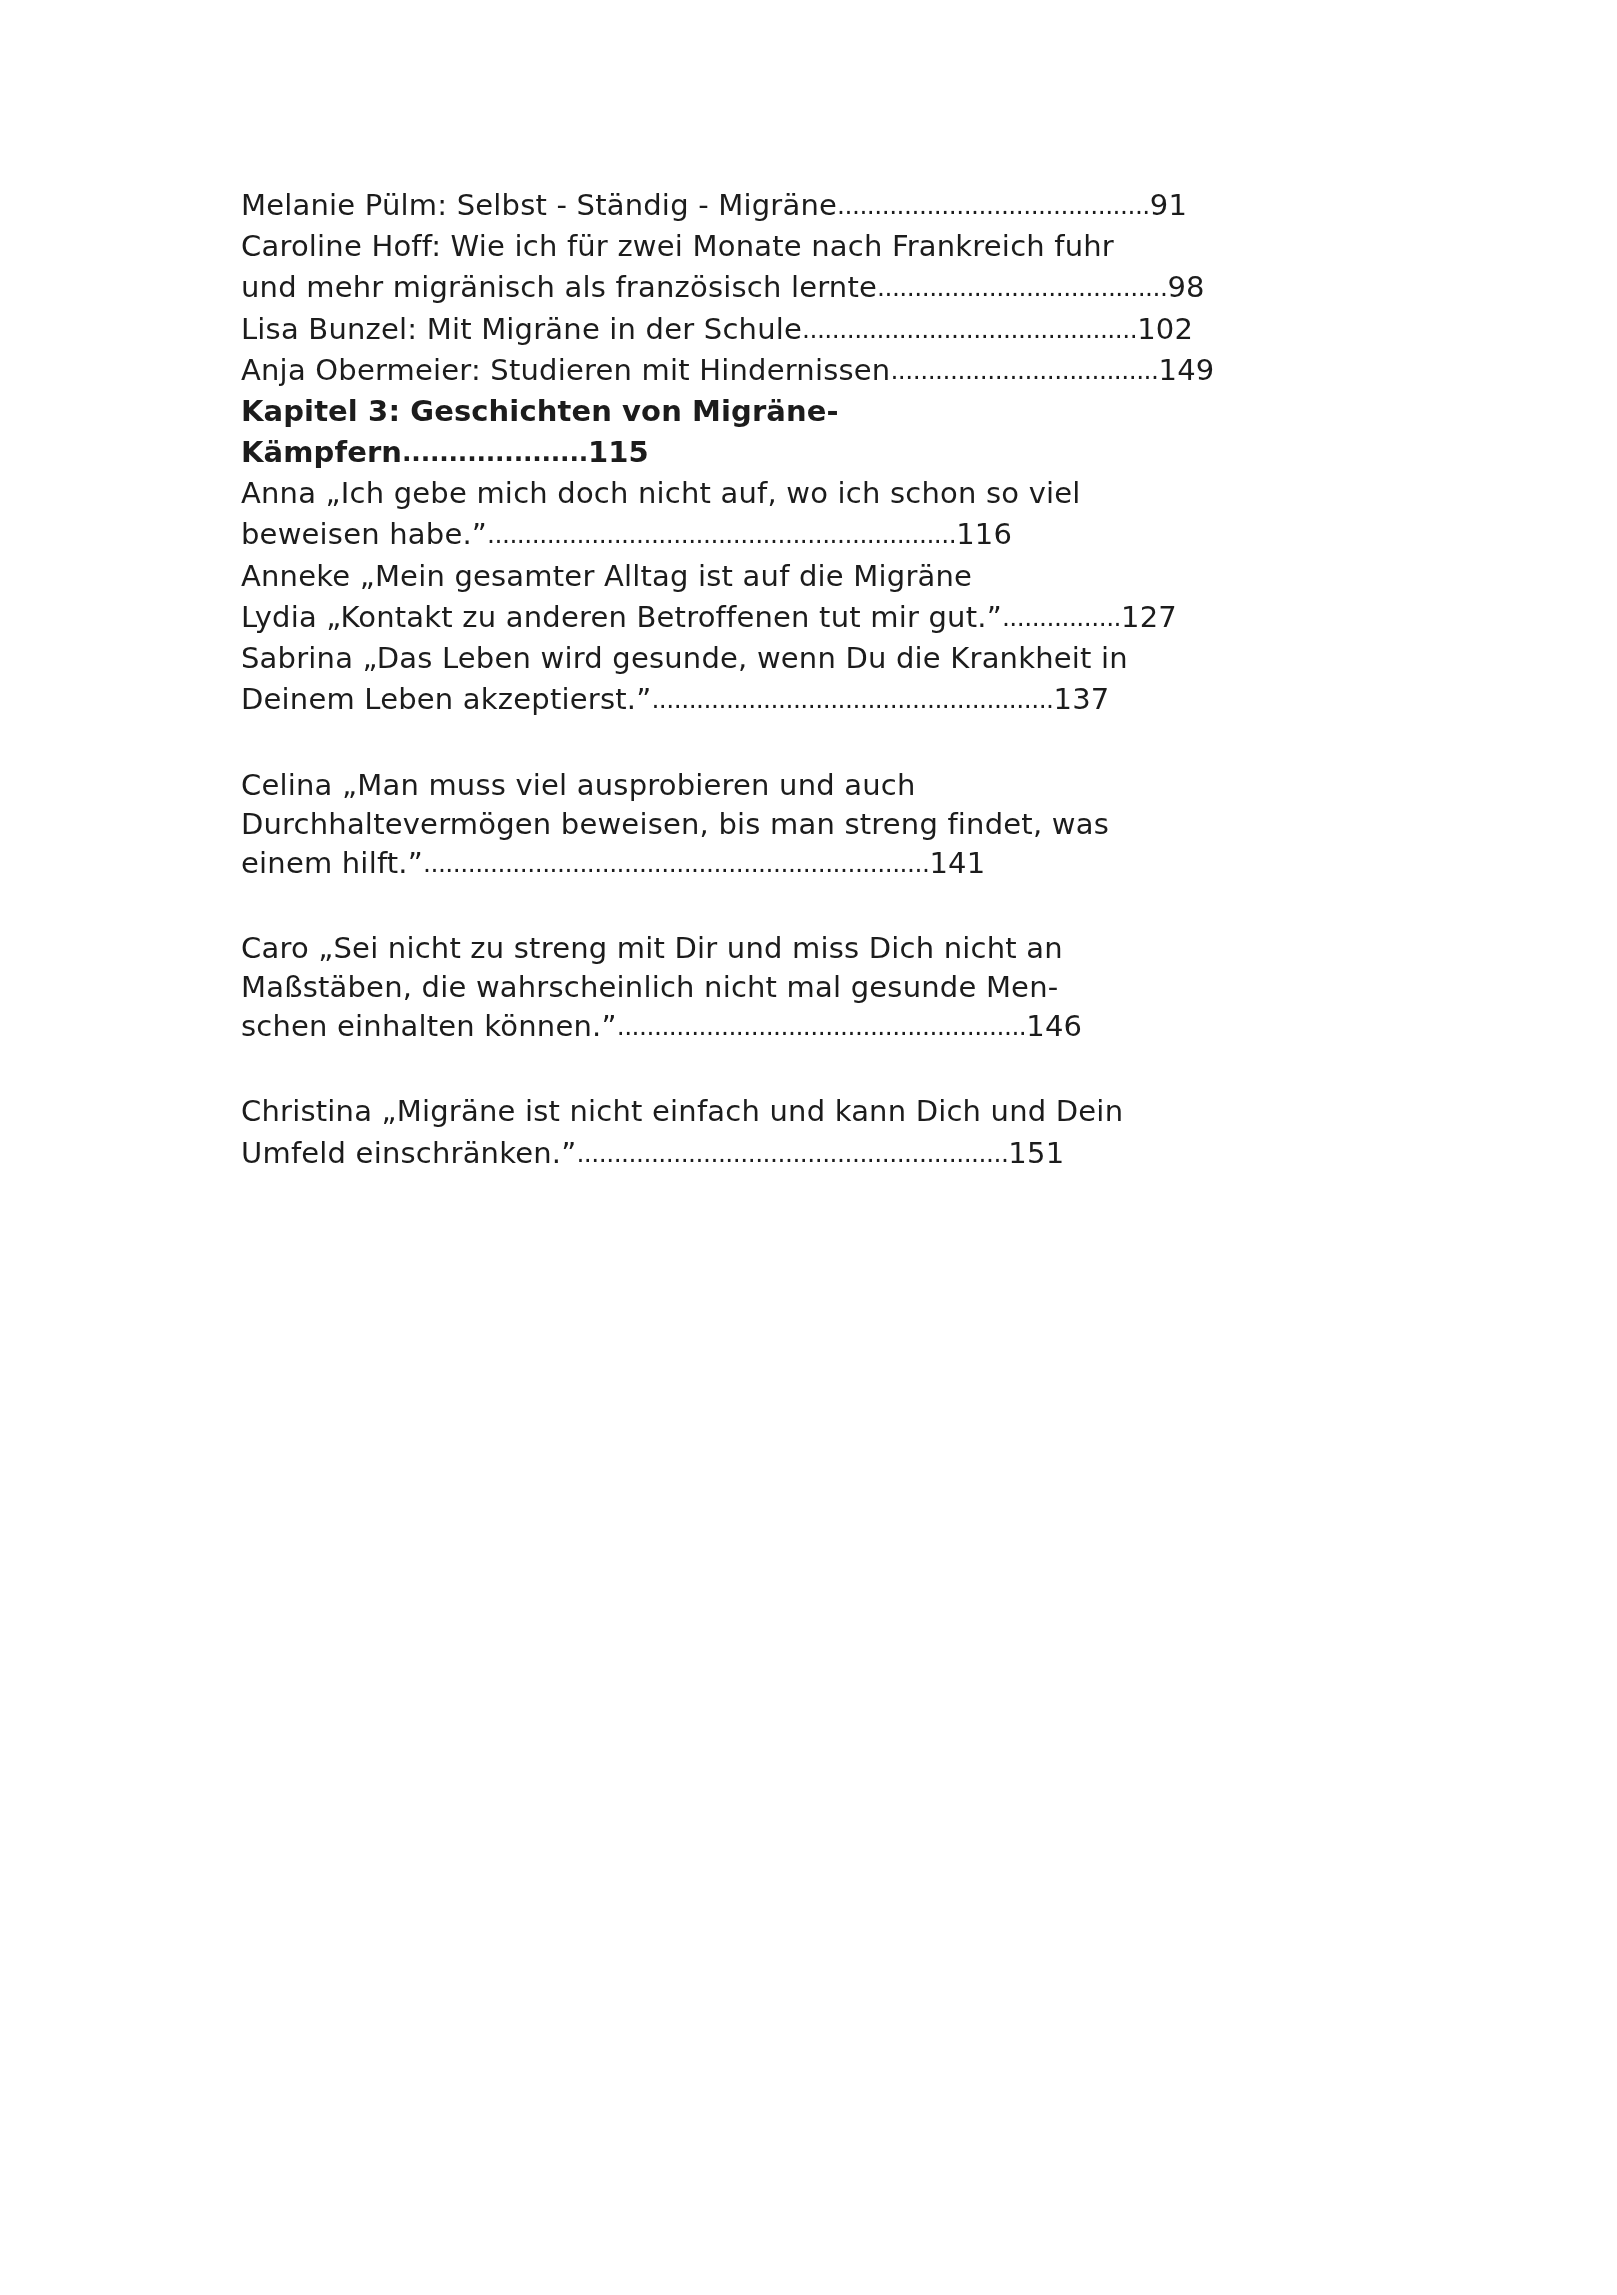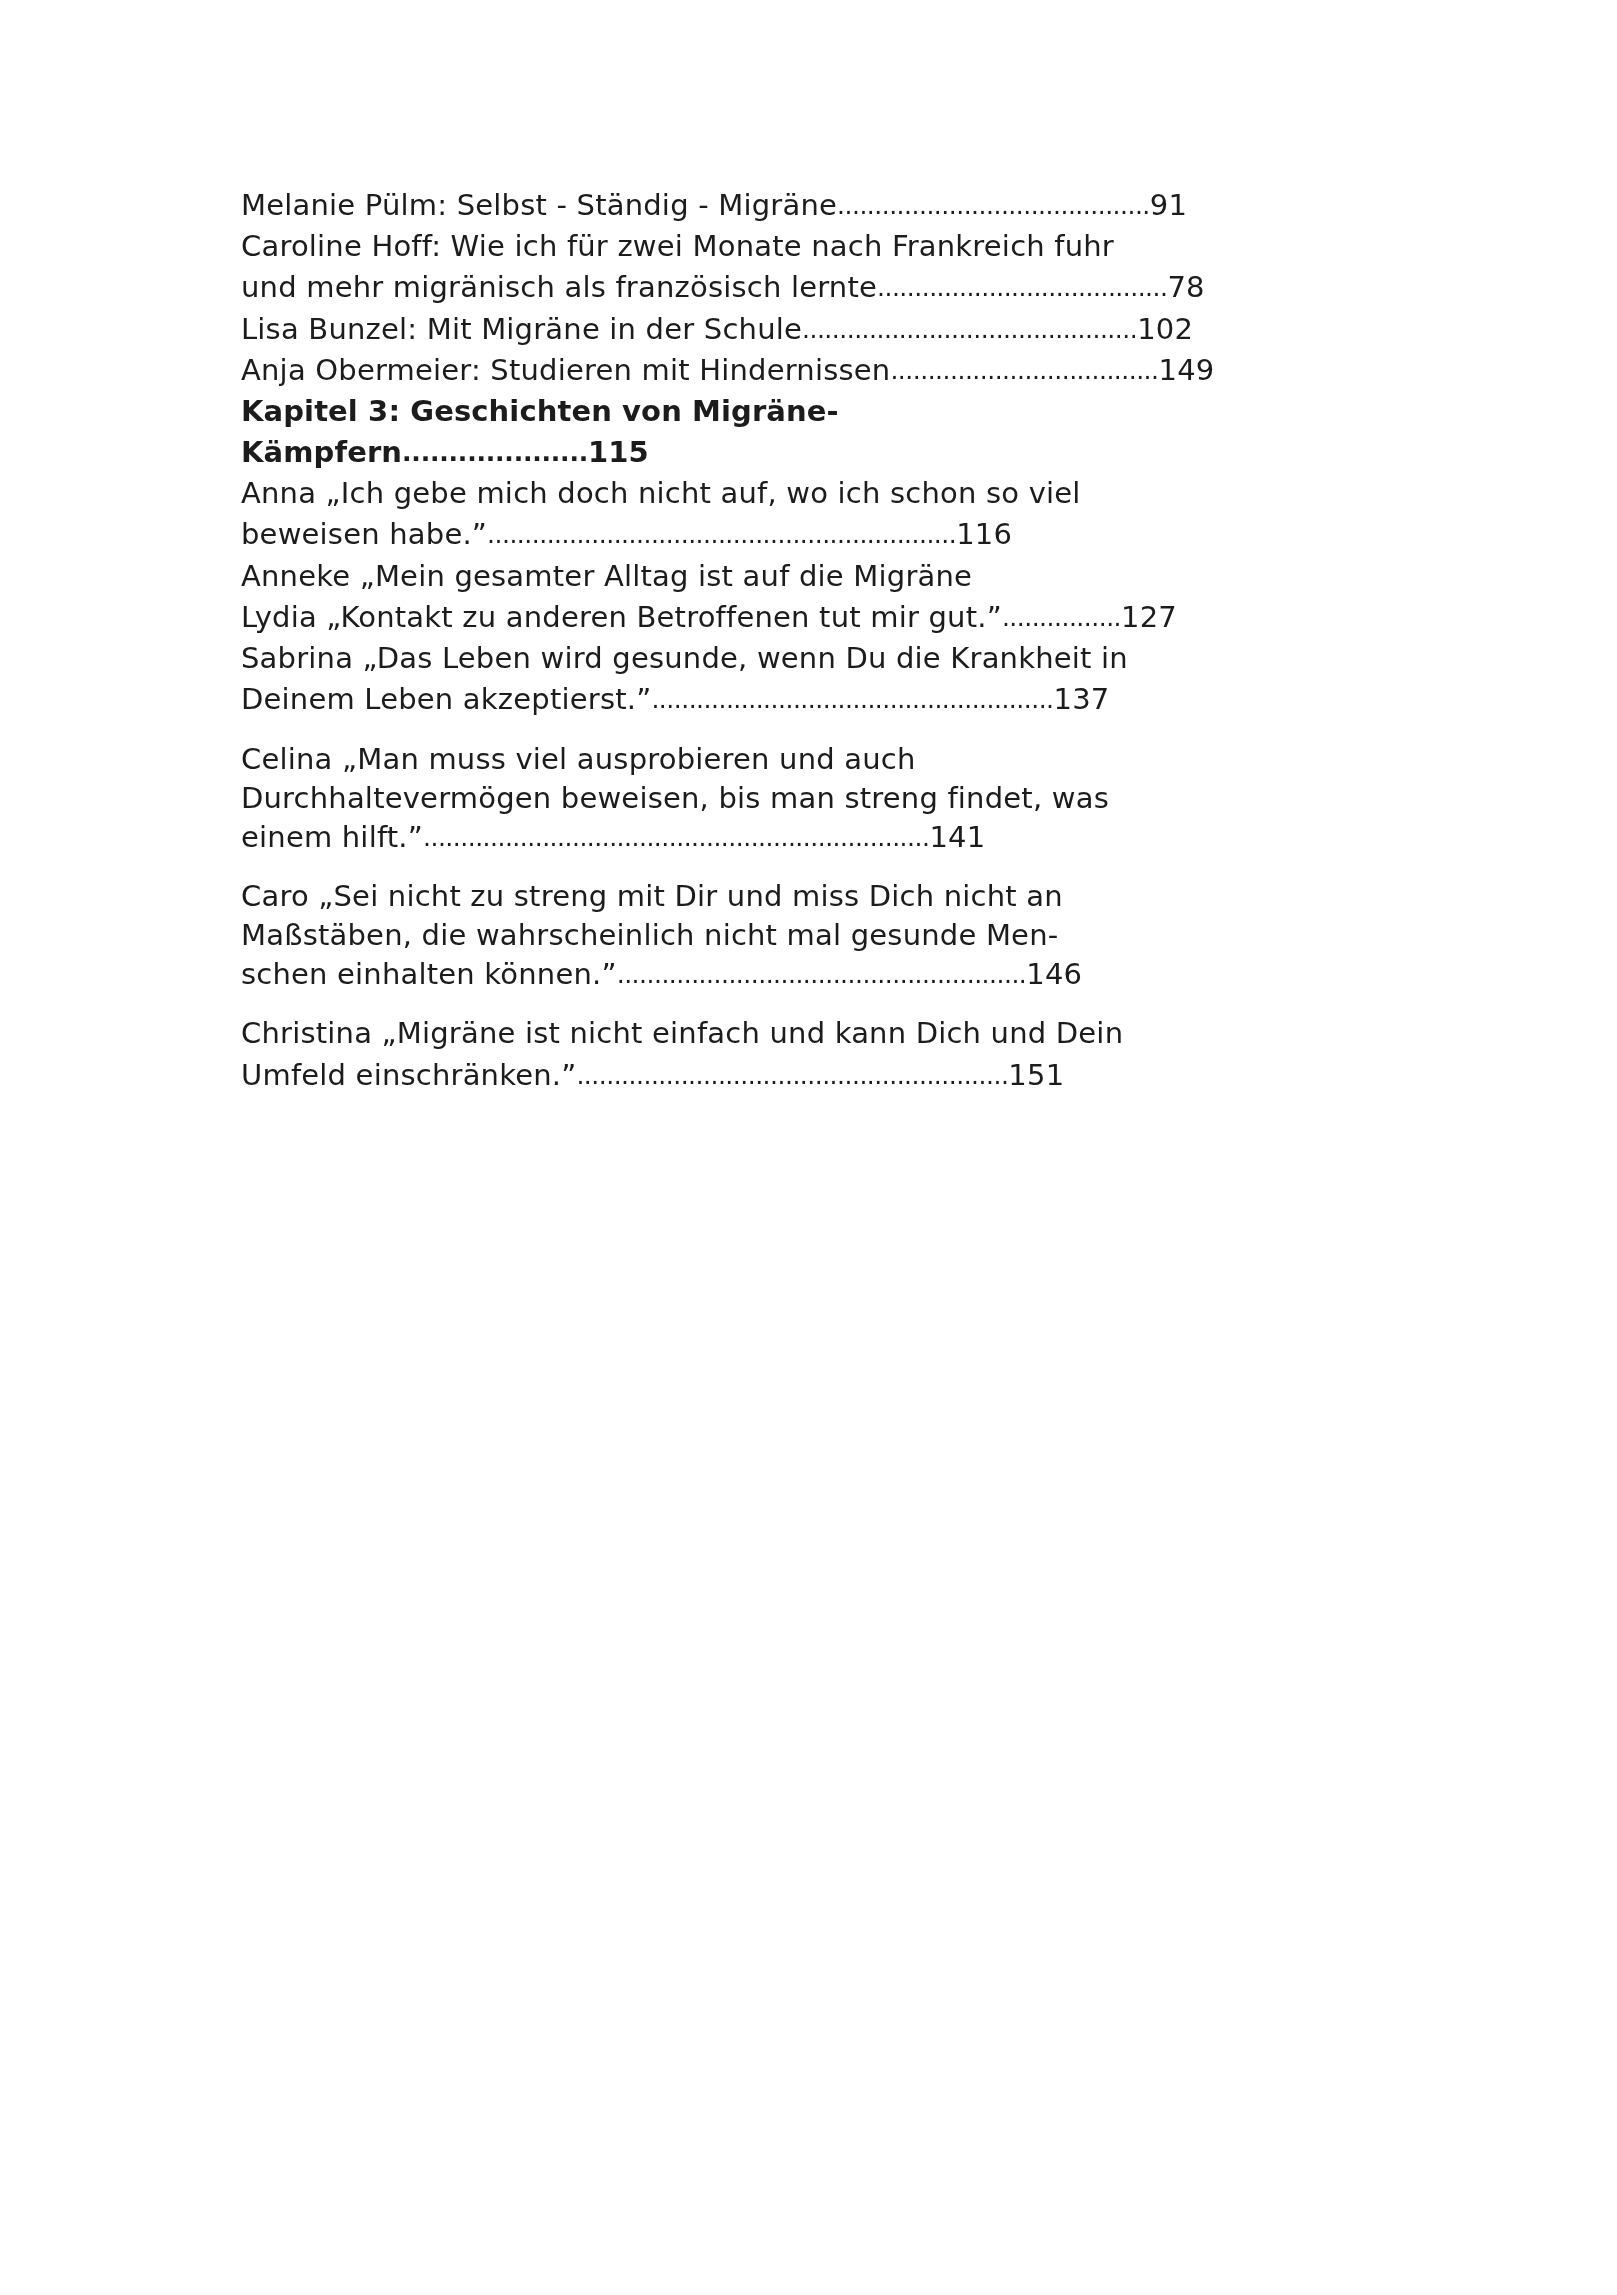--- a/index.html
+++ b/index.html
@@ -36,21 +36,21 @@
   .entry .line {
     display: block;
   }
   
   .entry.chapter {
     font-weight: 700;
     letter-spacing: 0.1px;
   }
   
   .sp-lg { }
-  .sp-md { margin-top: 20px; }
+  .sp-md { margin-top: 46px; }
   .first { margin-top: 0; }
 
   
   .tail {
     white-space: nowrap;
   }
   .dots {
     letter-spacing: -0.5px;
     font-size: 25px;
     vertical-align: 0.9px;
@@ -67,21 +67,21 @@
 </head>
 <body>
 
 <div class="page">
   <div class="toc" id="toc">
       <div class="entry first" id="entry-puelm">
         <span class="line"><span>Melanie Pülm: Selbst - Ständig - Migräne</span><span class="tail"><span class="dots">..........................................</span><span class="pagenum">91</span></span></span>
       </div>
       <div class="entry sp-lg" id="entry-hoff">
         <span class="line"><span>Caroline Hoff: Wie ich für zwei Monate nach Frankreich fuhr</span></span>
-        <span class="line"><span>und mehr migränisch als französisch lernte</span><span class="tail"><span class="dots">.......................................</span><span class="pagenum">78</span></span></span>
+        <span class="line"><span>und mehr migränisch als französisch lernte</span><span class="tail"><span class="dots">.......................................</span><span class="pagenum">98</span></span></span>
       </div>
       <div class="entry sp-lg" id="entry-bunzel">
         <span class="line"><span>Lisa Bunzel: Mit Migräne in der Schule</span><span class="tail"><span class="dots">.............................................</span><span class="pagenum">102</span></span></span>
       </div>
       <div class="entry sp-lg" id="entry-obermeier">
         <span class="line"><span>Anja Obermeier: Studieren mit Hindernissen</span><span class="tail"><span class="dots">....................................</span><span class="pagenum">149</span></span></span>
       </div>
       <div class="entry chapter sp-lg" id="entry-kapitel-3">
         <span class="line"><span>Kapitel 3: Geschichten von Migräne-Kämpfern</span><span class="tail"><span class="dots">....................</span><span class="pagenum">115</span></span></span>
       </div>

